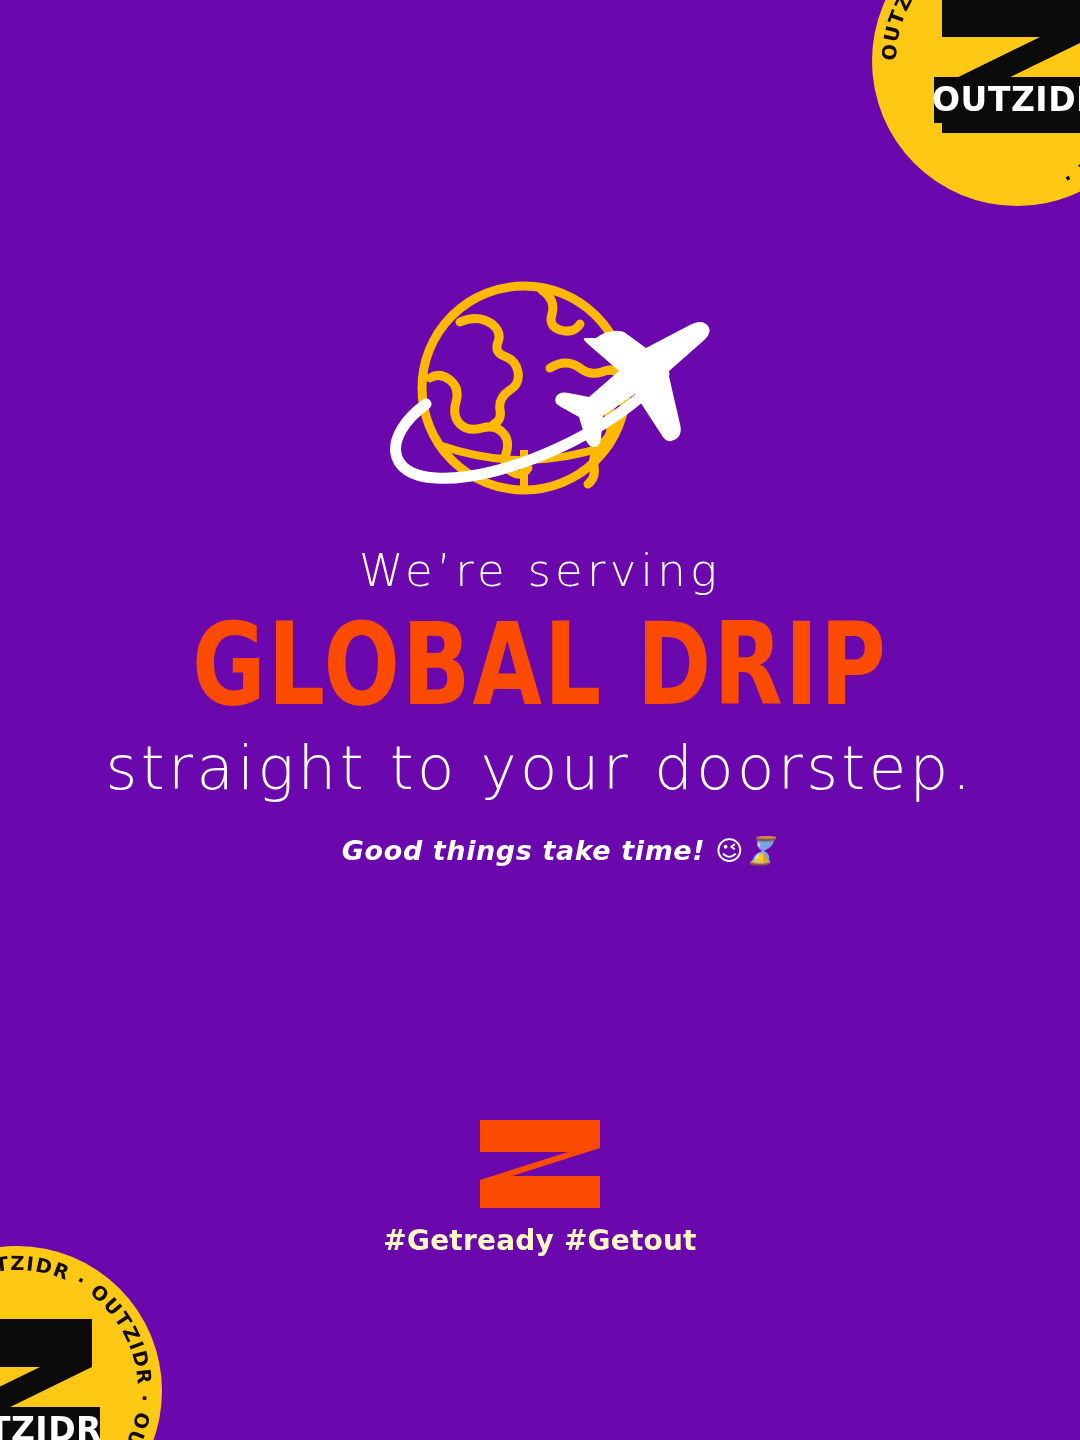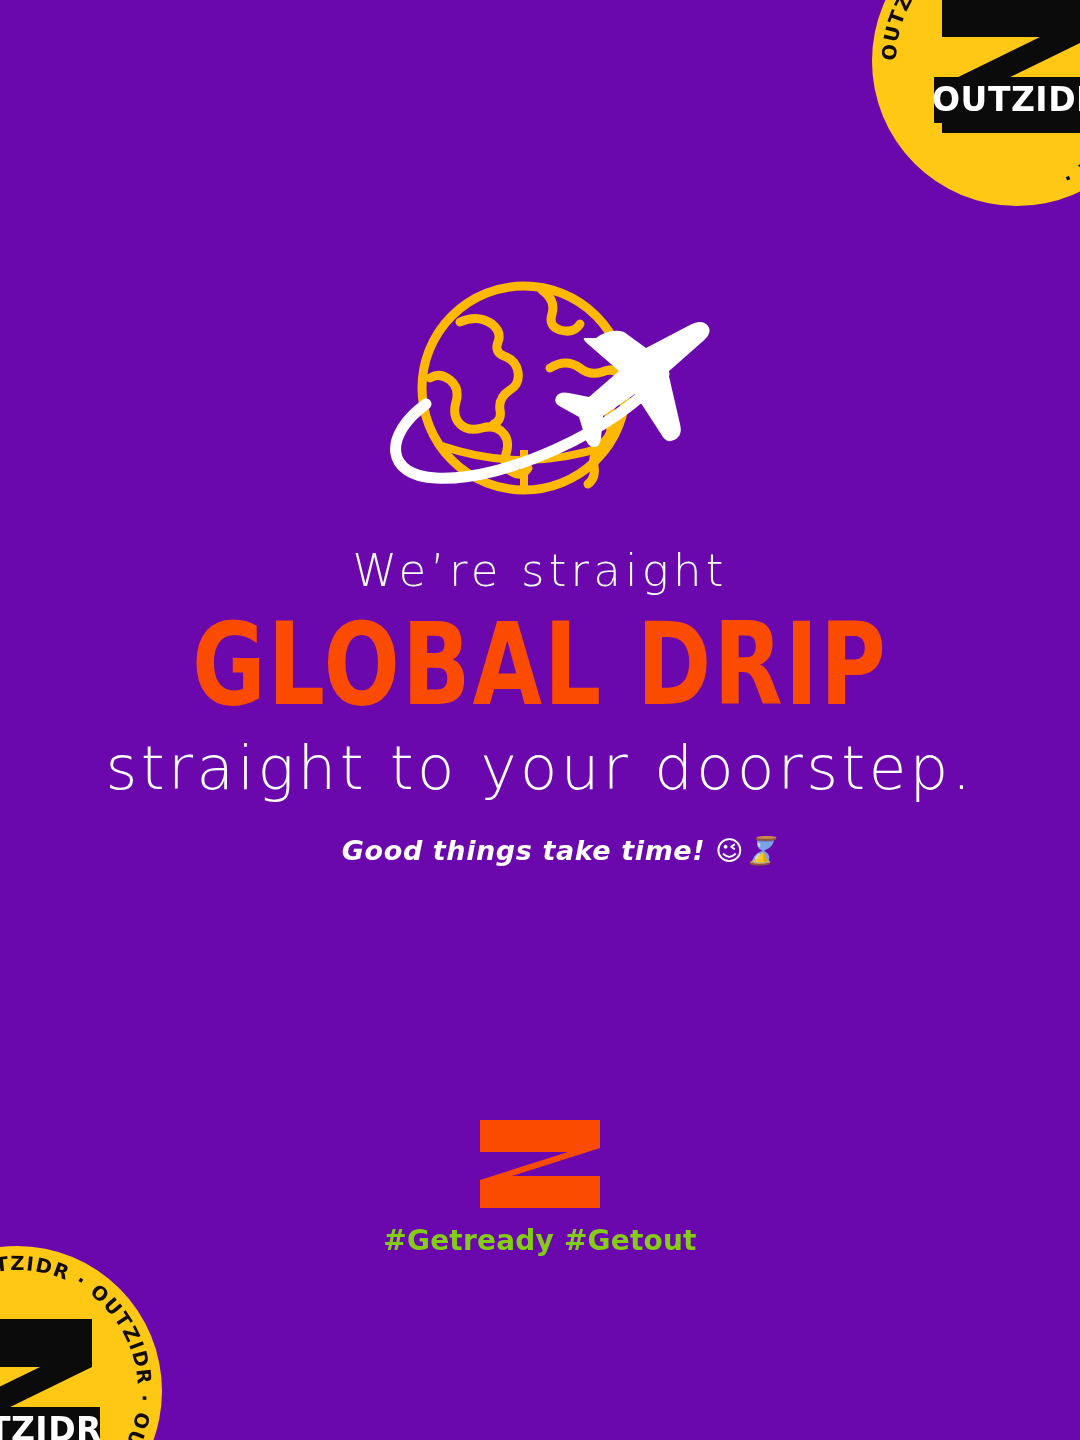--- a/index.html
+++ b/index.html
@@ -147,21 +147,21 @@
     width: 124px;
     height: 92px;
     margin: 0 auto;
   }
   .footer-mark svg { display: block; width: 100%; height: 100%; }
   .footer-tag {
     font-family: "DejaVu Sans", sans-serif;
     font-weight: 700;
     font-size: 28px;
     letter-spacing: 0.2px;
-    color: #84cc16;
+    color: #fef9c3;
     margin: 14px 0 0 0;
   }
 </style>
 </head>
 <body>
 
 <div class="poster">
 
   <div class="badge badge-tr">
     <svg class="badge-ring" viewBox="0 0 290 290">
@@ -197,21 +197,21 @@
 
       <path d="M 62 126 C 18 158 22 198 72 200 C 140 204 252 152 300 96" fill="none" stroke="#FFFFFF" stroke-width="11" stroke-linecap="round"></path>
 
       <g fill="#FFFFFF">
         <path d="M232 60 q14 -10 28 -6 l22 16 l42 -22 q14 -8 20 0 q5 7 -6 16 l-34 30 l12 52 q3 12 -6 16 q-8 4 -13 -6 l-26 -40 l-32 22 l-2 22 q-1 10 -8 9 q-6 -1 -8 -10 l-6 -20 l-18 -10 q-8 -4 -5 -10 q3 -6 13 -4 l20 4 l30 -26 l-30 -26 q-9 -8 -3 -7 Z"></path>
       </g>
     </svg>
   </div>
 
   <div class="copy">
-    <p class="line-serving">We’re straight</p>
+    <p class="line-serving">We’re serving</p>
     <p class="line-headline">GLOBAL DRIP</p>
     <p class="line-doorstep">straight to your doorstep.</p>
   </div>
 
   <div class="delivery">
     <p class="delivery-sub">Good things take time! 😉⌛</p>
   </div>
 
   <div class="footer">
     <div class="footer-mark">

